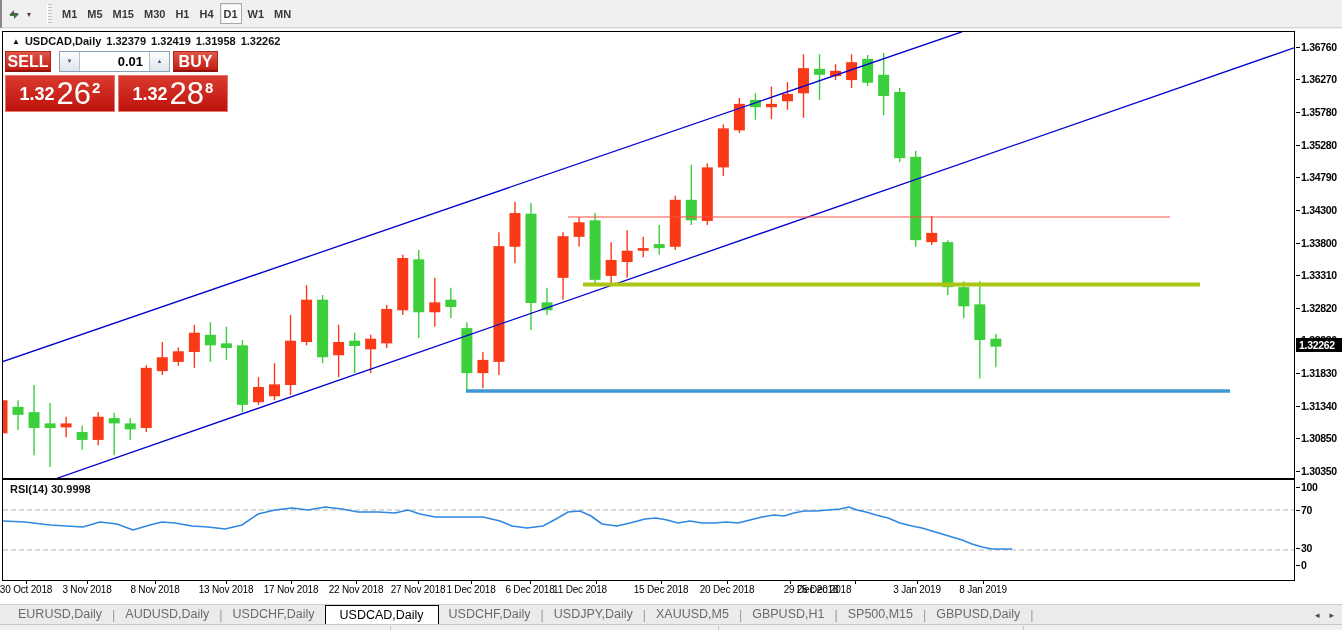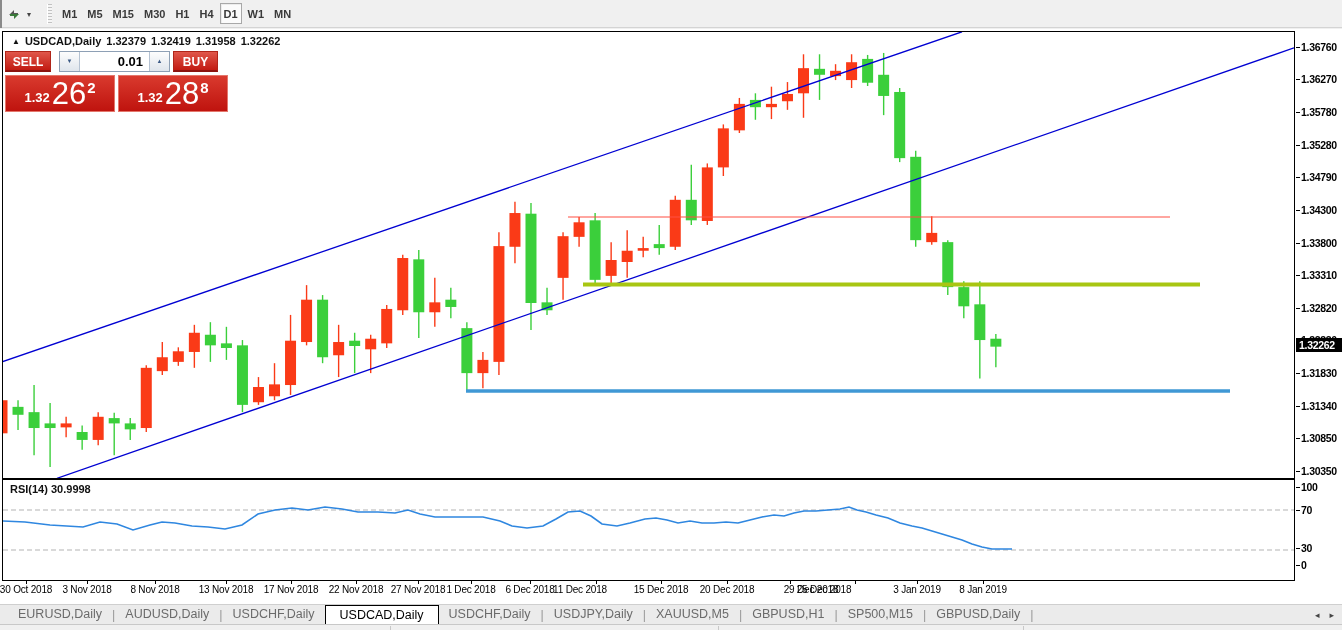--- a/index.html
+++ b/index.html
@@ -23,34 +23,34 @@
   .workspace{position:absolute;left:0;top:29px;width:1342px;height:575px;background:#ffffff;}
   .chart-frame{position:absolute;left:2px;top:2px;width:1293px;height:550px;border:1px solid #000;background:#fff;}
   #chartSvg{position:absolute;left:3px;top:3px;}
   .pane-separator{position:absolute;left:3px;top:449px;width:1291px;height:2px;background:#000;}
   .title-line{position:absolute;left:12px;top:6px;font-size:11px;font-weight:bold;color:#111;white-space:nowrap;}
   .title-line .tri{font-size:8px;margin-right:5px;vertical-align:1px;}
   .title-line span.num{margin-left:5px;}
   
   .trade-panel{position:absolute;left:5px;top:22px;width:224px;height:90px;}
   .tp-sell-btn,.tp-buy-btn{position:absolute;top:0;height:21px;line-height:20px;text-align:center;color:#fff;
-      font-size:12px;font-weight:bold;background:linear-gradient(#e0574a,#c21b12);
+      font-size:16px;font-weight:bold;background:linear-gradient(#e0574a,#c21b12);
       border:1px solid #b02519;border-bottom:2px solid #8d1410;cursor:pointer;}
   .tp-sell-btn{left:0;width:46px;}
   .tp-buy-btn{left:168px;width:45px;}
   .tp-stepper{position:absolute;left:54px;top:0;width:111px;height:21px;display:flex;border:1px solid #8ea0b5;background:#fff;}
   .tp-step{width:20px;height:100%;text-align:center;font-size:6px;line-height:19px;color:#3b5a86;
       background:linear-gradient(#fdfdfd,#dfe5ec);cursor:pointer;}
   .tp-step.down{border-right:1px solid #b5c2d2;}
   .tp-step.up{border-left:1px solid #b5c2d2;}
   .tp-vol{flex:1;font-size:13px;font-weight:bold;color:#000;text-align:right;padding:2px 6px 0 0;background:#fff;}
   .tp-price{position:absolute;top:24px;width:110px;height:37px;background:linear-gradient(#d93a2e,#bf130e);
       border:1px solid #e4776c;color:#fff;display:flex;align-items:flex-end;justify-content:center;
       padding-bottom:2px;cursor:pointer;}
-  .tp-price .pp{font-size:13px;font-weight:bold;margin-right:2px;padding-bottom:4px;margin-top:16px;}
+  .tp-price .pp{font-size:18px;font-weight:bold;margin-right:2px;padding-bottom:4px;margin-top:16px;}
   .tp-price .pb{font-size:31px;line-height:31px;font-weight:400;}
   .tp-price .ps{font-size:15px;font-weight:bold;position:relative;top:-13px;margin-left:1px;}
   .tp-price.sellp{left:0;}
   .tp-price.buyp{left:113px;}
   
   .plabel{position:absolute;left:1301px;width:46px;font-size:10.5px;font-weight:bold;color:#000;letter-spacing:-0.3px;}
   .ptick{position:absolute;left:1296px;width:4px;height:1px;background:#000;}
   .price-badge{position:absolute;left:1296px;top:308.5px;width:46px;height:14px;background:#000;color:#fff;
       font-size:10.5px;font-weight:bold;line-height:14px;padding-left:3px;letter-spacing:-0.3px;}
   .rsi-label{position:absolute;left:10px;top:454px;font-size:11px;font-weight:600;color:#111;}

